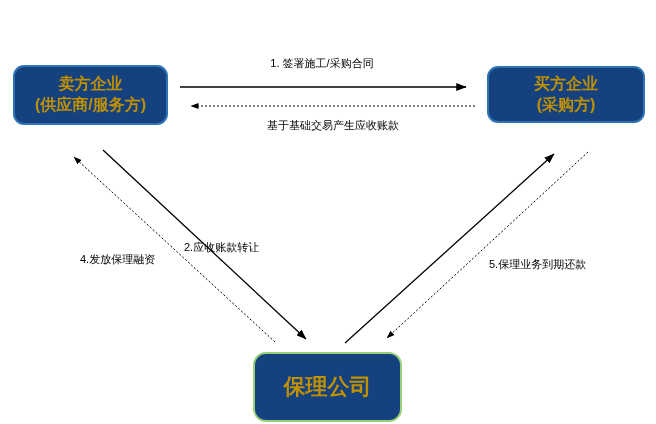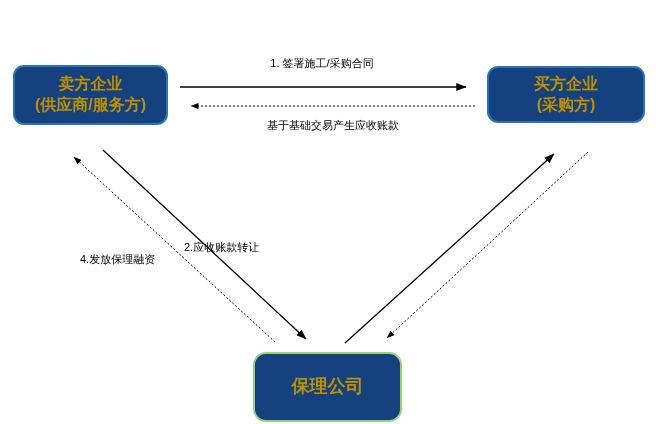--- a/index.html
+++ b/index.html
@@ -45,21 +45,21 @@
     border: 2px solid var(--node-border-blue, #2E74B5);
     border-radius: 11px;
     font-size: 16px;
   }
   .node-seller { left: 13px; top: 65px; width: 155px; height: 60px; }
   .node-buyer  { left: 487px; top: 66px; width: 158px; height: 57px; }
   .node-factor {
     left: 253px; top: 352px; width: 149px; height: 70px;
     border: 2px solid var(--node-border-green, #97D077);
     border-radius: 13px;
-    font-size: 18px;
+    font-size: 22px;
   }
   .edge-label {
     position: absolute;
     color: var(--label-text, #000000);
     font-size: 11px;
     white-space: nowrap;
   }
   .lbl-center { transform: translateX(-50%); }
   .lbl-sign     { left: 322px; top: 56px; }
   .lbl-recv-gen { left: 333px; top: 118px; }
@@ -98,14 +98,15 @@
   </div>
 
   <div class="node node-factor">
     <div>保理公司</div>
   </div>
 
   <div class="edge-label lbl-center lbl-sign">1. 签署施工/采购合同</div>
   <div class="edge-label lbl-center lbl-recv-gen">基于基础交易产生应收账款</div>
   <div class="edge-label lbl-transfer">2.应收账款转让</div>
   <div class="edge-label lbl-finance">4.发放保理融资</div>
+  <div class="edge-label lbl-repay">5.保理业务到期还款</div>
 
 </div>
 
 </body></html>

